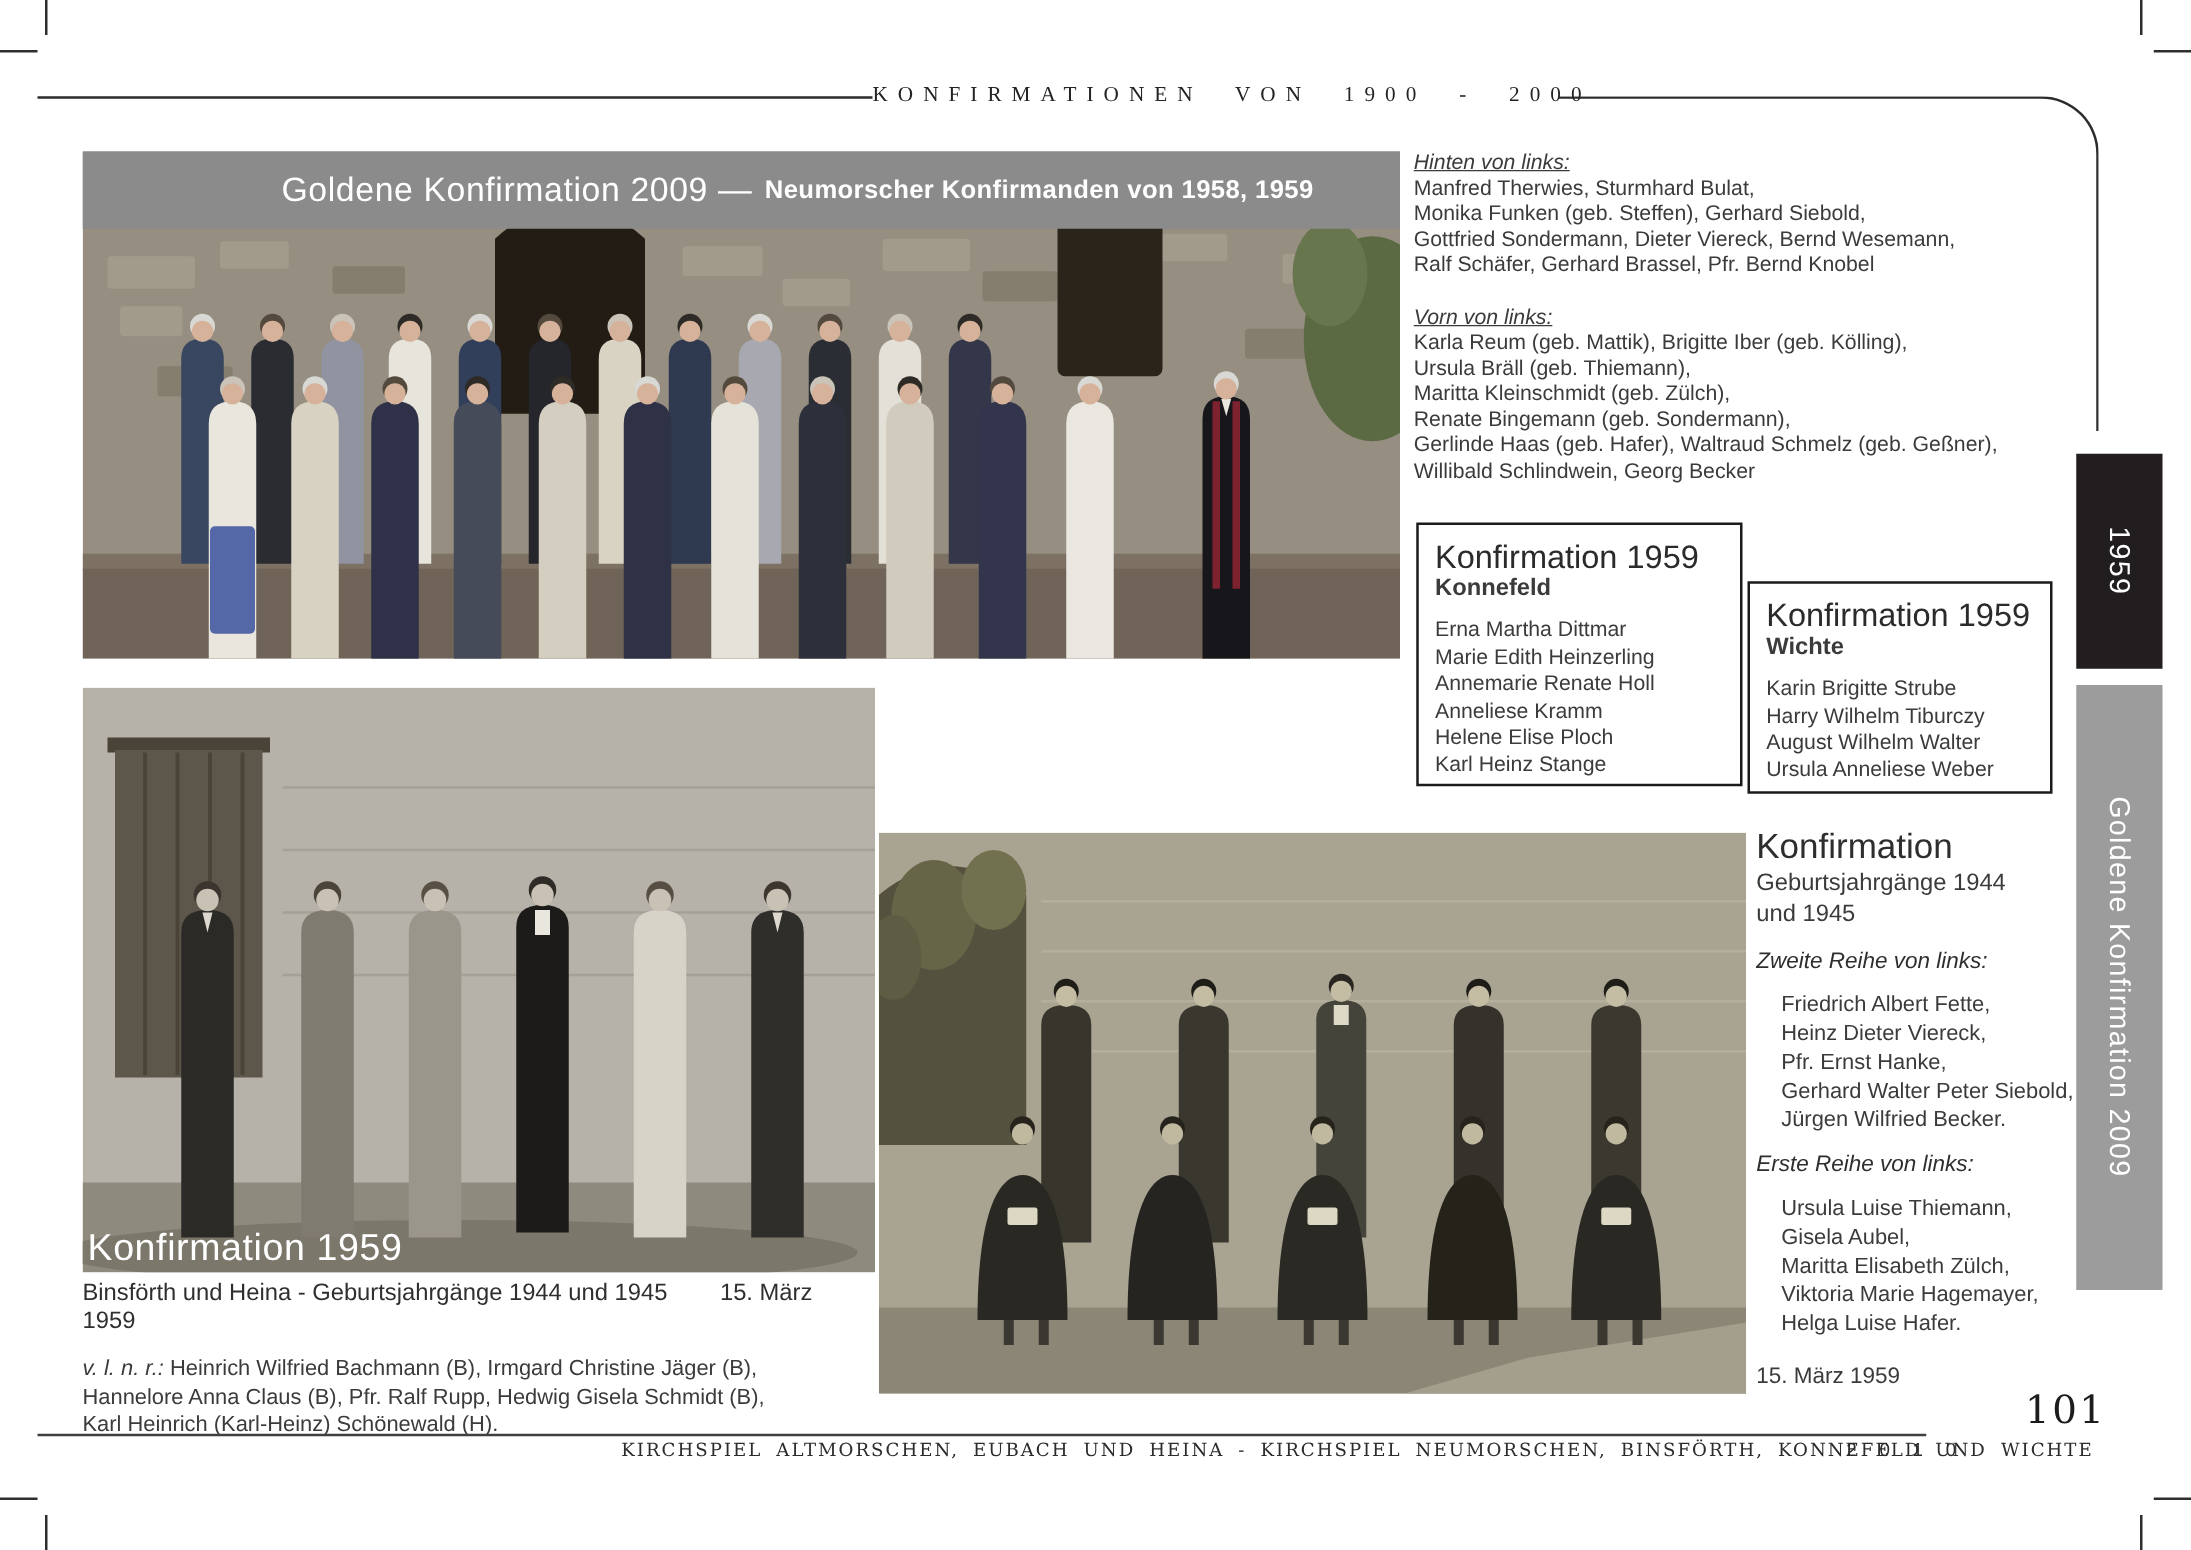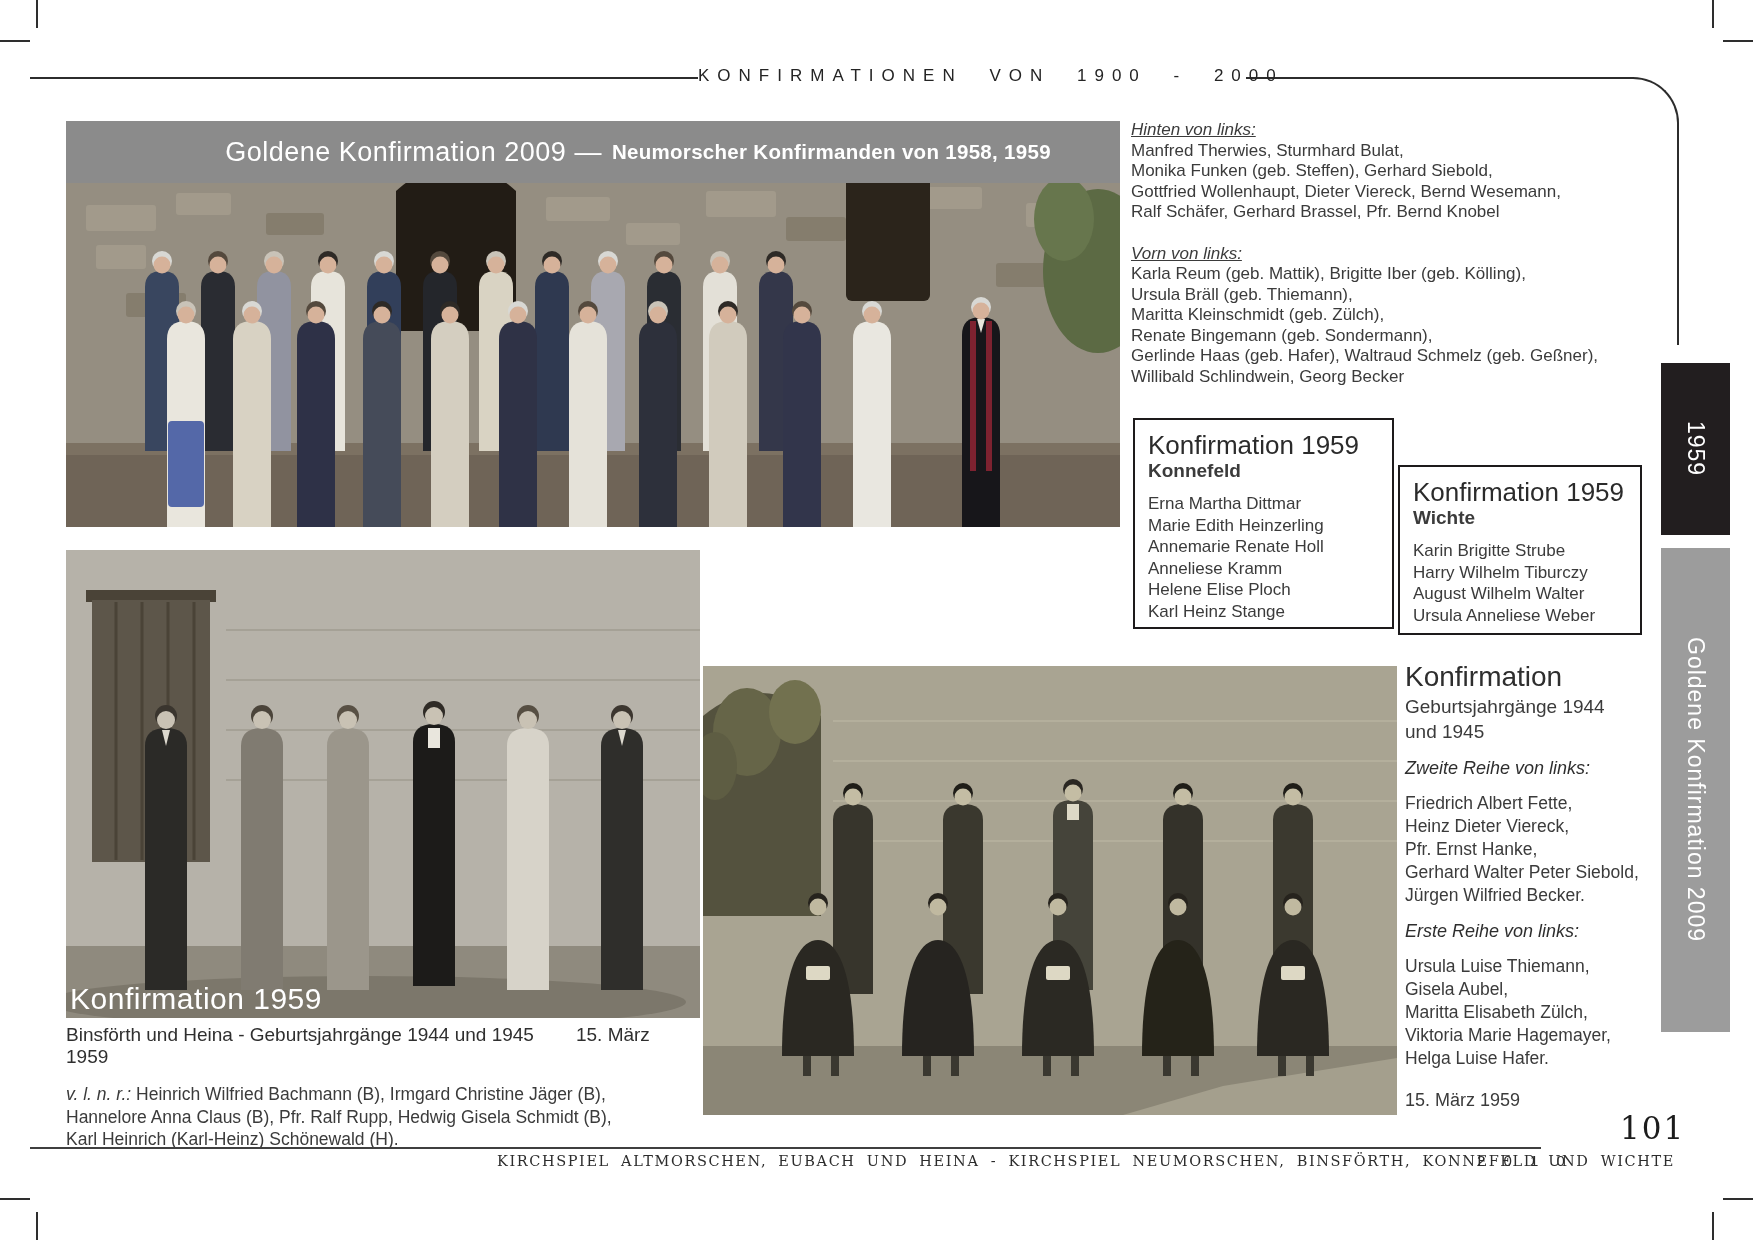--- a/index.html
+++ b/index.html
@@ -6,21 +6,21 @@
   .page{position:relative;width:1753px;height:1240px;background:#ffffff;overflow:hidden;
         font-family:"Liberation Sans", sans-serif;color:#3b3b3b;}
   
   .cm{position:absolute;background:#2e2e2e;}
   
   .hdr-rule-left{position:absolute;left:30px;top:77px;width:668px;height:2px;background:#2c2c2c;}
   .hdr-corner{position:absolute;left:1246px;top:77px;width:431px;height:266px;
               border-top:2px solid #2c2c2c;border-right:2px solid #2c2c2c;
               border-top-right-radius:46px;}
   .hdr-title{position:absolute;left:698px;top:66px;width:548px;text-align:center;
-             font-family:Liberation Sans, sans-serif;font-size:17px;letter-spacing:8px;
+             font-family:Liberation Serif, serif;font-size:17px;letter-spacing:8px;
              word-spacing:14px;color:#242424;white-space:nowrap;}
   
   .photo-top{position:absolute;left:66px;top:121px;width:1054px;height:406px;overflow:hidden;padding-left:16px;}
   .photo-top svg{position:absolute;left:0;top:0;}
   .cap-bar{position:absolute;left:0;top:0;width:1054px;height:62px;background:#8b8b8b;
            display:flex;align-items:center;justify-content:center;gap:10px;padding-left:90px;box-sizing:border-box;}
   .cap-main{color:#fff;font-size:27px;letter-spacing:.5px;}
   .cap-sub{color:#fff;font-size:20.5px;font-weight:bold;letter-spacing:.3px;}
   
   .names-col{position:absolute;left:1131px;top:120px;width:520px;font-size:17px;line-height:20.5px;}
@@ -50,21 +50,21 @@
   
   .photo-sepia{position:absolute;left:703px;top:666px;width:694px;height:449px;overflow:hidden;}
   
   .nm-col{position:absolute;left:1405px;top:660px;width:262px;}
   .nm-t1{font-size:28px;line-height:34px;color:#2e2e2e;}
   .nm-t2{line-height:36px;}
   .nm-year{font-size:28px;color:#2e2e2e;}
   .nm-dash{font-size:19px;}
   .nm-sub{font-size:19px;line-height:25px;}
   .nm-label{margin-top:14px;font-size:18px;font-style:italic;color:#2e2e2e;}
-  .nm-names{margin-top:13px;font-size:17.5px;line-height:23px;}
+  .nm-names{margin-top:13px;font-size:17.5px;line-height:23px;margin-left:20px;}
   .nm-date{margin-top:20px;font-size:18px;}
   
   .footer-rule{position:absolute;left:30px;top:1147px;width:1511px;height:2px;background:#3f3f3f;}
   .footer-label{position:absolute;left:497px;top:1153px;font-family:"DejaVu Serif", serif;
                 font-size:14.5px;letter-spacing:1.6px;word-spacing:5px;color:#2c2c2c;white-space:nowrap;}
   .footer-year{position:absolute;left:1477px;top:1152px;font-family:Liberation Sans, sans-serif;
                font-size:15px;letter-spacing:7px;color:#2c2c2c;white-space:nowrap;}
   .page-num{position:absolute;left:1620px;top:1110px;font-family:"DejaVu Serif", serif;
             font-size:31px;letter-spacing:2px;color:#1c1c1c;}
 </style>
@@ -204,21 +204,21 @@
       <span class="cap-sub">Neumorscher Konfirmanden von 1958, 1959</span>
     </div>
   </div>
 
   <div class="names-col">
     <div class="names-block">
       <div class="names-label">Hinten von links:</div>
       <div>
           <div>Manfred Therwies, Sturmhard Bulat,</div>
           <div>Monika Funken (geb. Steffen), Gerhard Siebold,</div>
-          <div>Gottfried Wollenhaupt, Dieter Viereck, Bernd Wesemann,</div>
+          <div>Gottfried Sondermann, Dieter Viereck, Bernd Wesemann,</div>
           <div>Ralf Schäfer, Gerhard Brassel, Pfr. Bernd Knobel</div>
         </div>
     </div>
     <div class="names-block">
       <div class="names-label">Vorn von links:</div>
       <div>
           <div>Karla Reum (geb. Mattik), Brigitte Iber (geb. Kölling),</div>
           <div>Ursula Bräll (geb. Thiemann),</div>
           <div>Maritta Kleinschmidt (geb. Zülch),</div>
           <div>Renate Bingemann (geb. Sondermann),</div>

